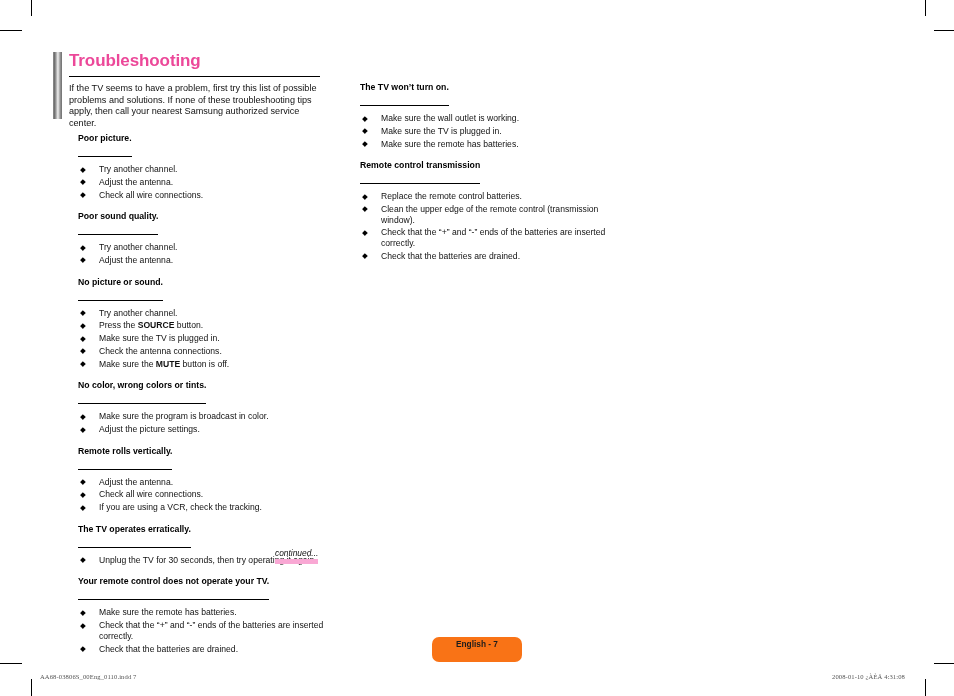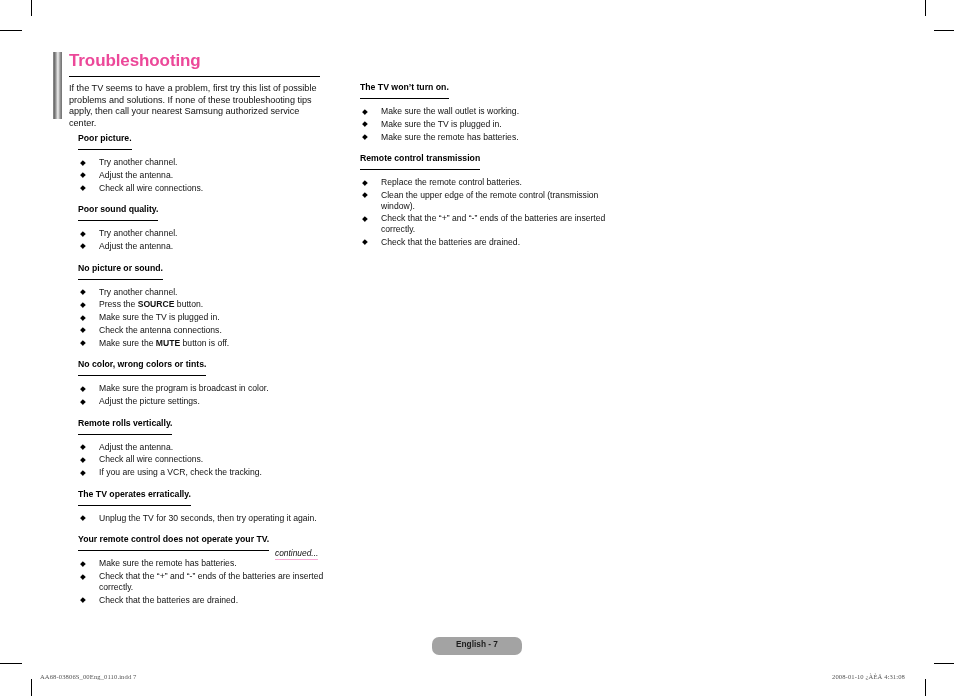--- a/index.html
+++ b/index.html
@@ -92,21 +92,21 @@
 
   .sec { margin-bottom: 0; }
   .sec + .sec { margin-top: 11px; }
 
   .sec-head {
     font-size: 8.7px;
     font-weight: bold;
     color: #000;
     display: inline-block;
     border-bottom: 1px solid #000;
-    padding-bottom: 6px;
+    padding-bottom: 13px;
     margin-bottom: 7px;
     line-height: 10px;
   }
 
   ul.items {
     list-style: none;
     margin: 0;
     padding: 0;
   }
   ul.items li {
@@ -128,33 +128,33 @@
   .b { font-weight: bold; }
 
   
   .continued {
     position: absolute;
     left: 275px;
     top: 548px;
     font-size: 8.4px;
     font-style: italic;
     color: #111;
-    border-bottom: 1px solid #f9a8d4;
+    border-bottom: 5px solid #f9a8d4;
     padding-bottom: 1px;
     line-height: 10px;
   }
 
   
   .page-badge {
     position: absolute;
     left: 432px;
     top: 637px;
     width: 90px;
-    height: 18px;
-    background: #a3a3a3;
+    height: 25px;
+    background: #f97316;
     border-radius: 7px;
     text-align: center;
     line-height: 14px;
     font-size: 8.3px;
     font-weight: bold;
     color: #1c1c1c;
   }
 
   
   .footer-left {

